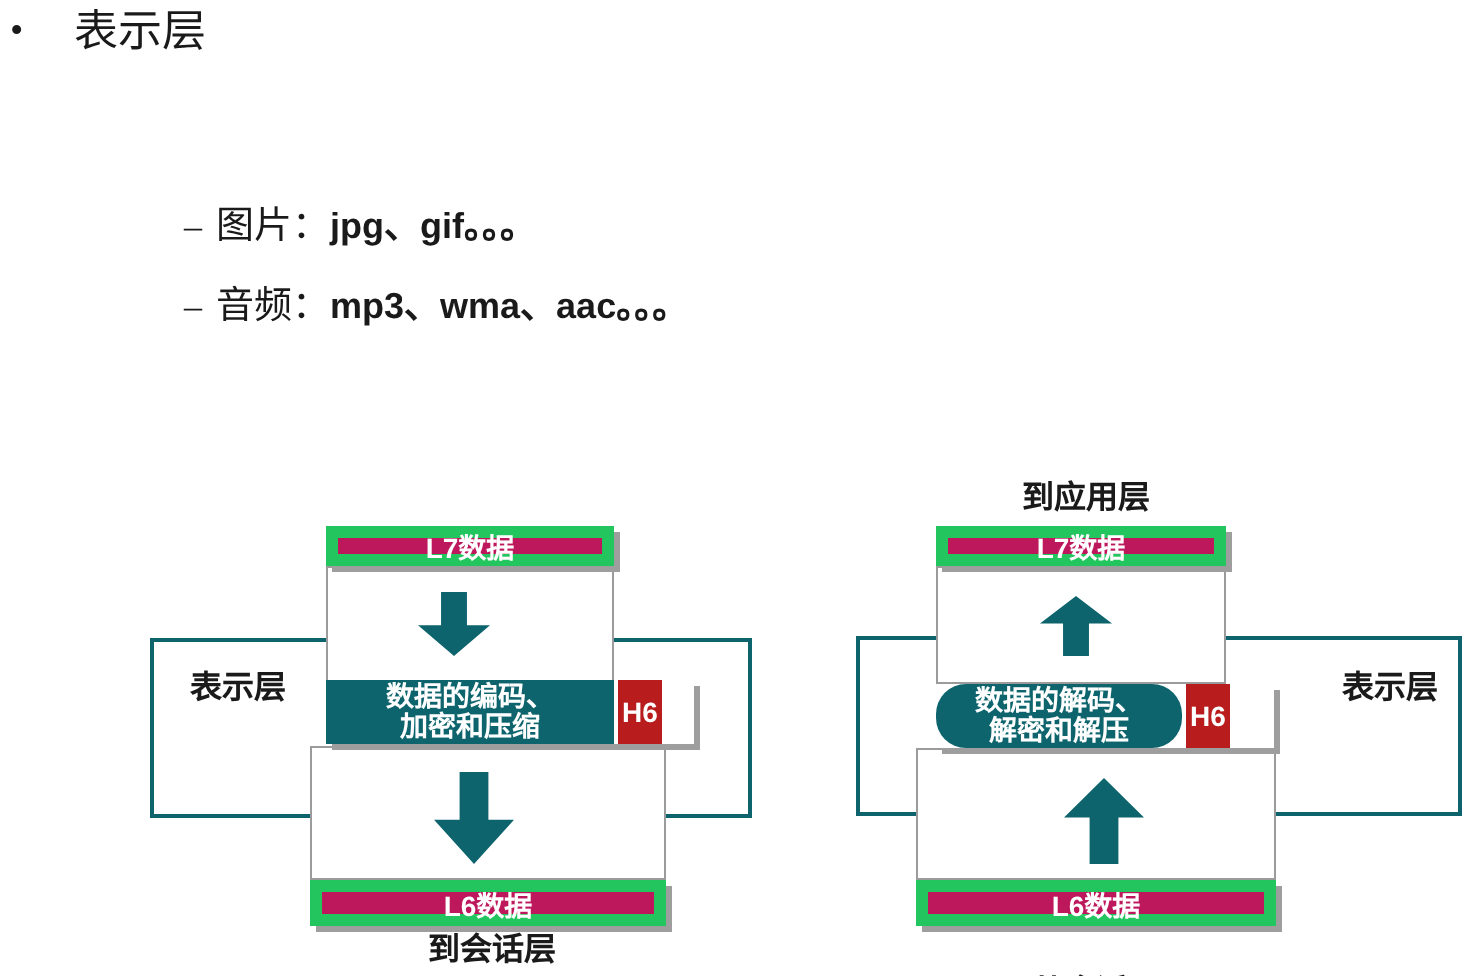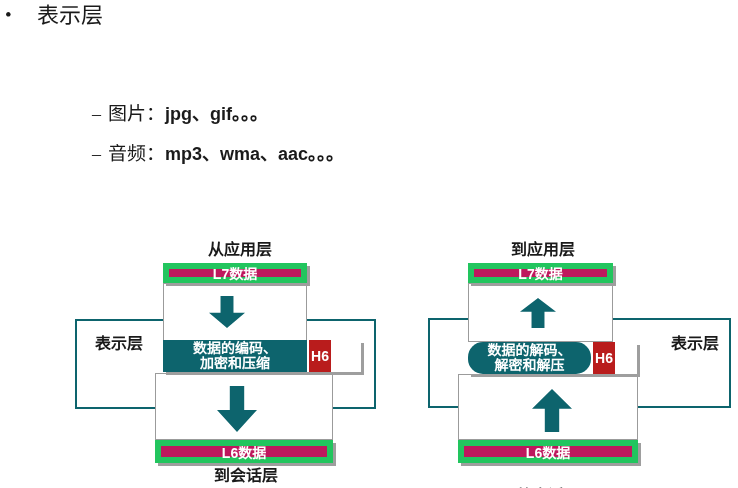--- a/index.html
+++ b/index.html
@@ -37,21 +37,21 @@
   .arrow{position:absolute;background:#0d646d;z-index:3;}
   .arrow.down{clip-path:polygon(32% 0,68% 0,68% 52%,100% 52%,50% 100%,0 52%,32% 52%);}
   .arrow.up{clip-path:polygon(50% 0,100% 46%,68% 46%,68% 100%,32% 100%,32% 46%,0 46%);}
   .caption{position:absolute;width:140px;text-align:center;font-weight:bold;font-size:16px;line-height:19px;z-index:4;}
 
   
   #dl-title{left:170px;top:240px;}
   #dl-l7{left:163px;top:263px;width:144px;height:20px;}
   #dl-box1{left:163px;top:283px;width:144px;height:58px;}
   #dl-arrow1{left:209px;top:296px;width:36px;height:32px;}
-  #dl-mid{left:163px;top:340px;width:198px;height:32px;}
+  #dl-mid{left:163px;top:340px;width:184px;height:32px;}
   #dl-mid .proc{width:144px;}
   #dl-box2{left:155px;top:373px;width:178px;height:67px;}
   #dl-arrow2{left:217px;top:386px;width:40px;height:46px;}
   #dl-l6{left:155px;top:440px;width:178px;height:23px;}
   #dl-caption{left:176px;top:466px;}
   #dl-rect{left:75px;top:319px;width:301px;height:90px;}
   #dl-rect .layer-label{left:18px;top:9px;}
 
   
   #dr-title{left:473px;top:240px;}
@@ -80,21 +80,20 @@
   <div class="line li li0 serif">
     <span class="marker">–</span><span>图片：</span><span class="val">jpg、gif。。。</span>
   </div>
   <div class="line li li1 serif">
     <span class="marker">–</span><span>音频：</span><span class="val">mp3、wma、aac。。。</span>
   </div>
 
   <div class="rect" id="dl-rect">
     <span class="layer-label">表示层</span>
   </div>
-  <div class="dg-title" id="dl-title">从应用层</div>
   <div class="bar" id="dl-l7">L7数据</div>
   <div class="wbox" id="dl-box1"></div>
   <div class="arrow down" id="dl-arrow1"></div>
   <div class="mid" id="dl-mid">
     <div class="proc">
       <span>数据的编码、</span>
       <span>加密和压缩</span>
     </div>
     <div class="gap"></div>
     <div class="h6c">H6</div>

